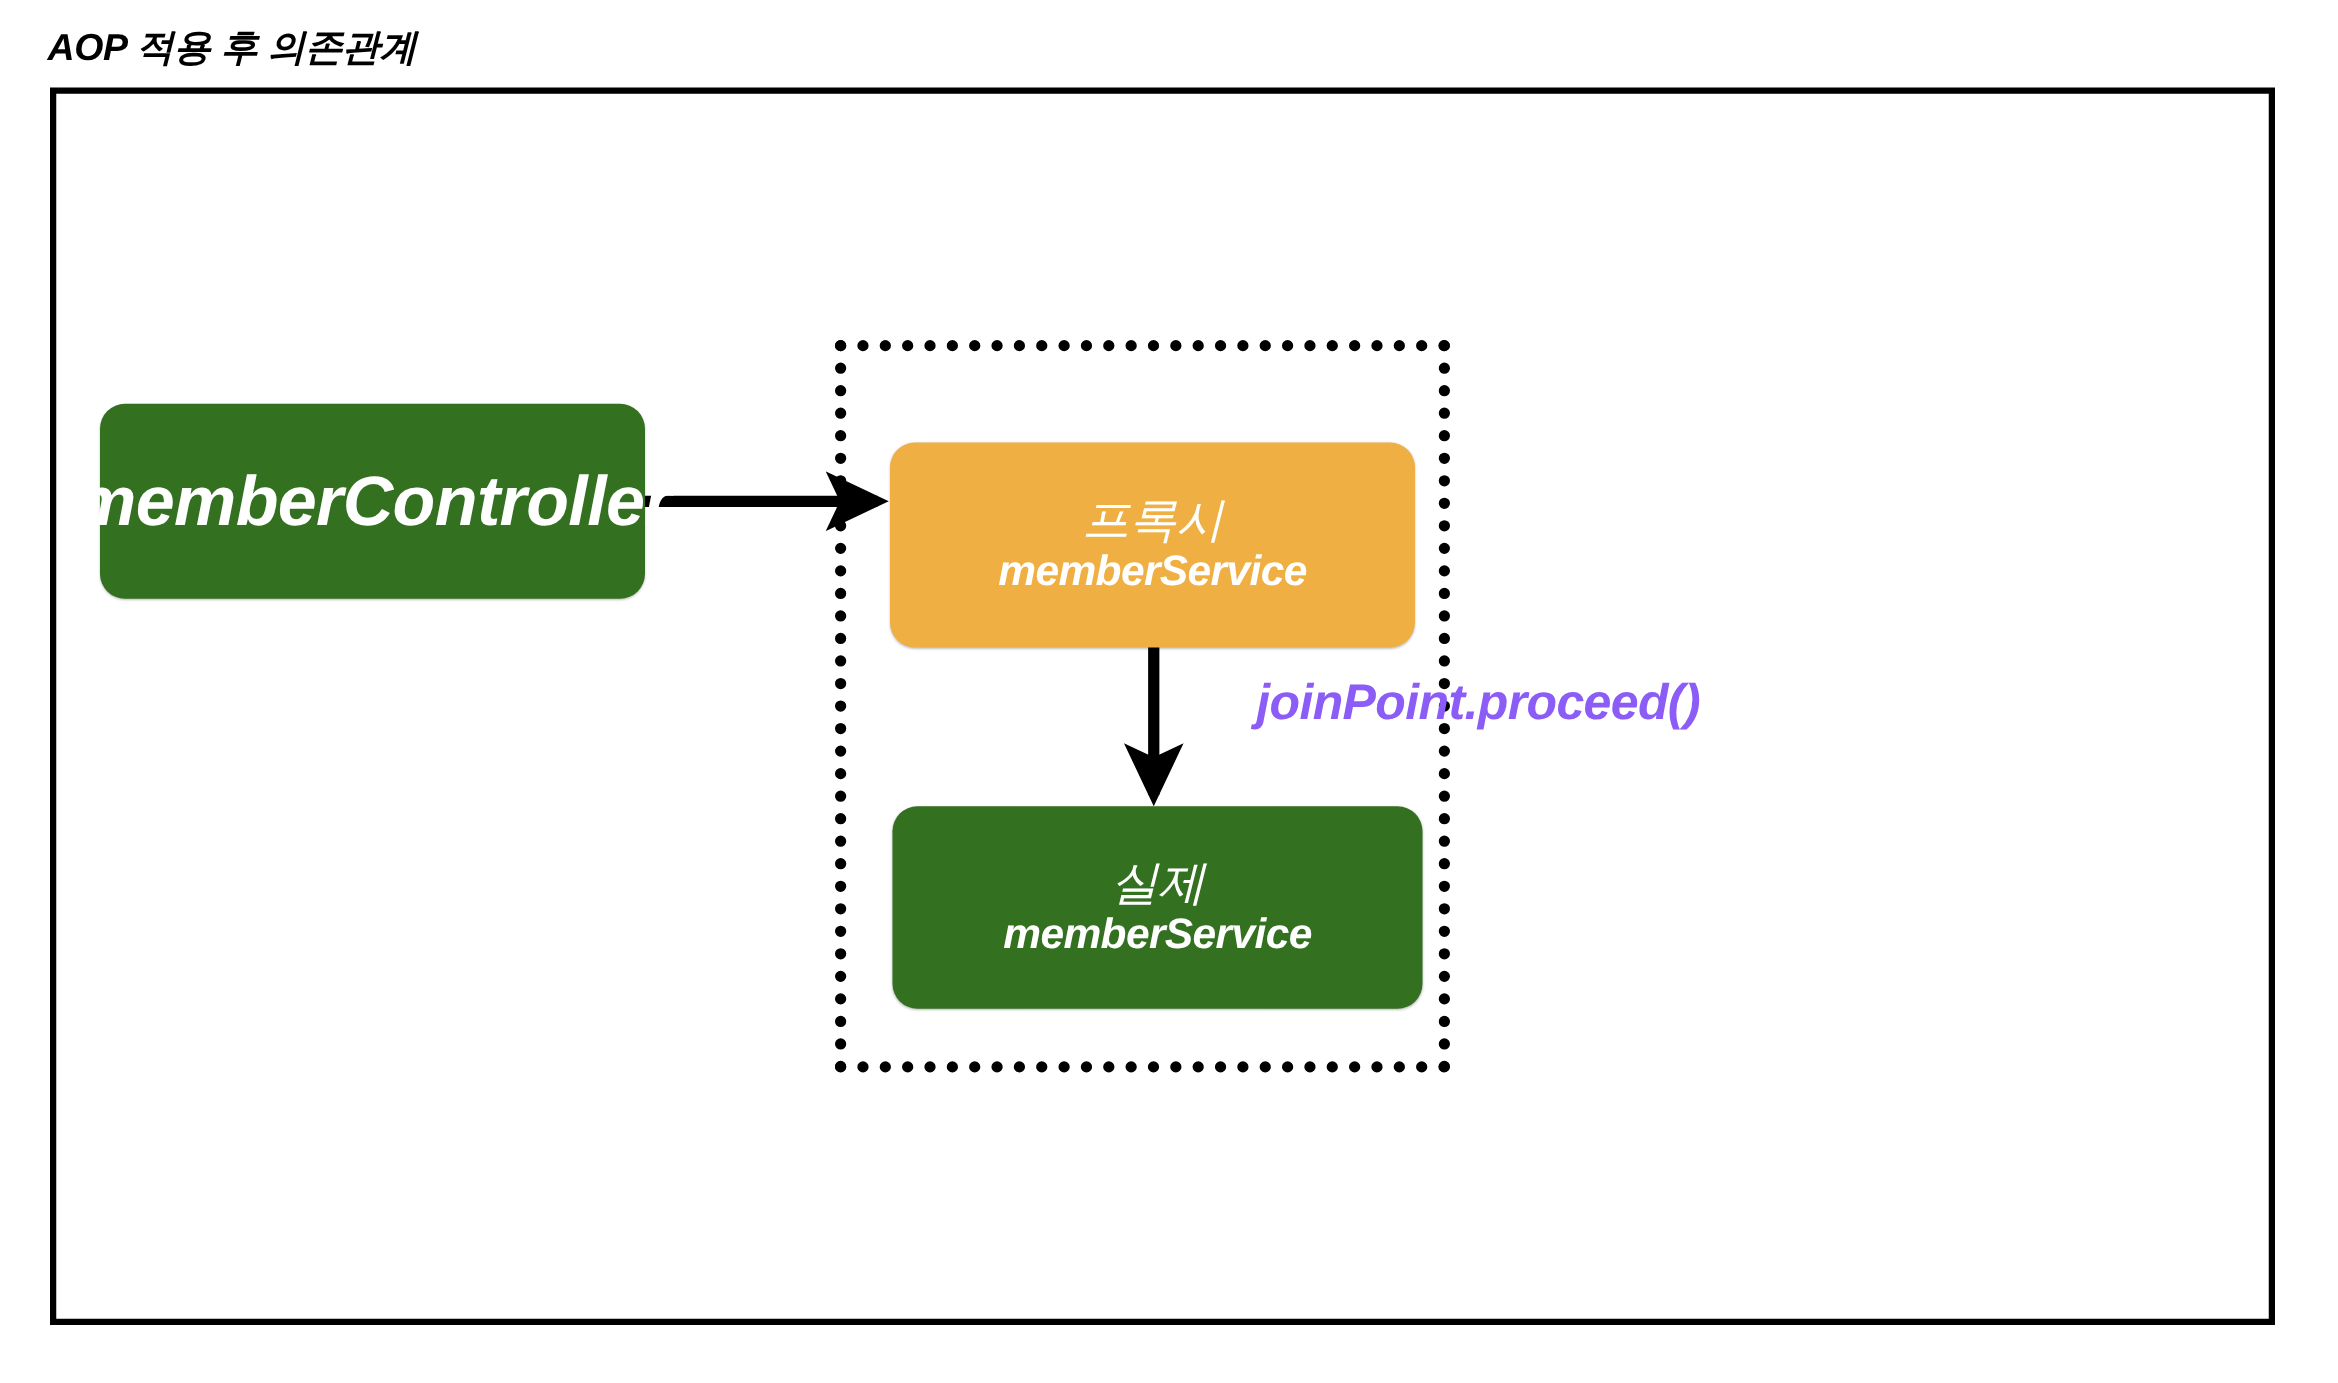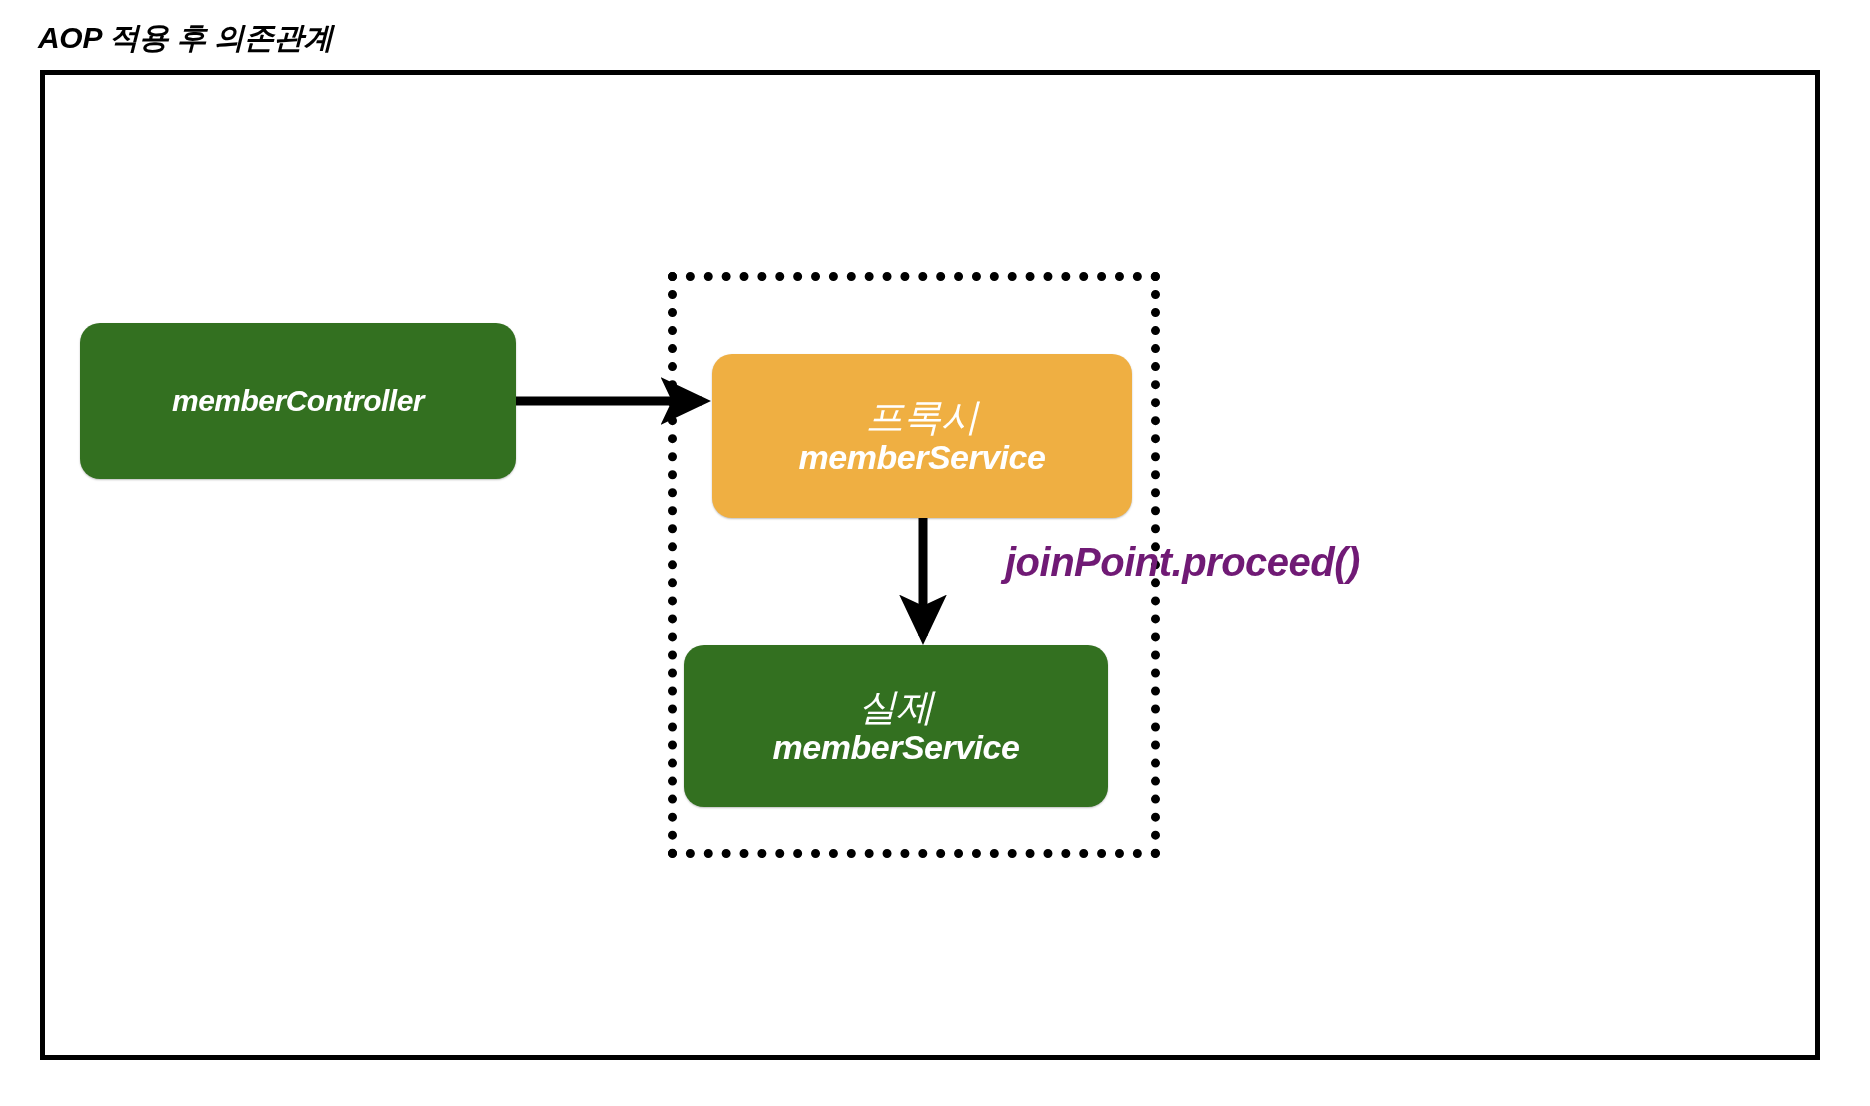--- a/index.html
+++ b/index.html
@@ -94,34 +94,34 @@
   }
 
   .node-controller {
     left: 80px;
     top: 323px;
     width: 436px;
     height: 156px;
     background: #337020;
   }
   .node-controller .line-en {
-    font-size: 30px;
+    font-size: 56px;
   }
 
   .node-proxy {
     left: 712px;
     top: 320px;
     width: 420px;
     height: 164px;
     background: #efaf42;
     margin-top: 34px;
   }
 
   .node-real {
-    left: 684px;
+    left: 714px;
     top: 645px;
     width: 424px;
     height: 162px;
     background: #337020;
   }
 
   
   .arrow-svg {
     position: absolute;
     left: 0;
@@ -131,21 +131,21 @@
     pointer-events: none;
   }
 
   
   .proceed-label {
     position: absolute;
     left: 1005px;
     top: 540px;
     font-size: 40px;
     font-weight: bold;
-    color: #701a75;
+    color: #8b5cf6;
     white-space: nowrap;
     letter-spacing: -0.5px;
   }
 </style>
 </head>
 <body>
 
 <div id="canvas">
 
   <div class="slide-heading">AOP 적용 후 의존관계</div>

